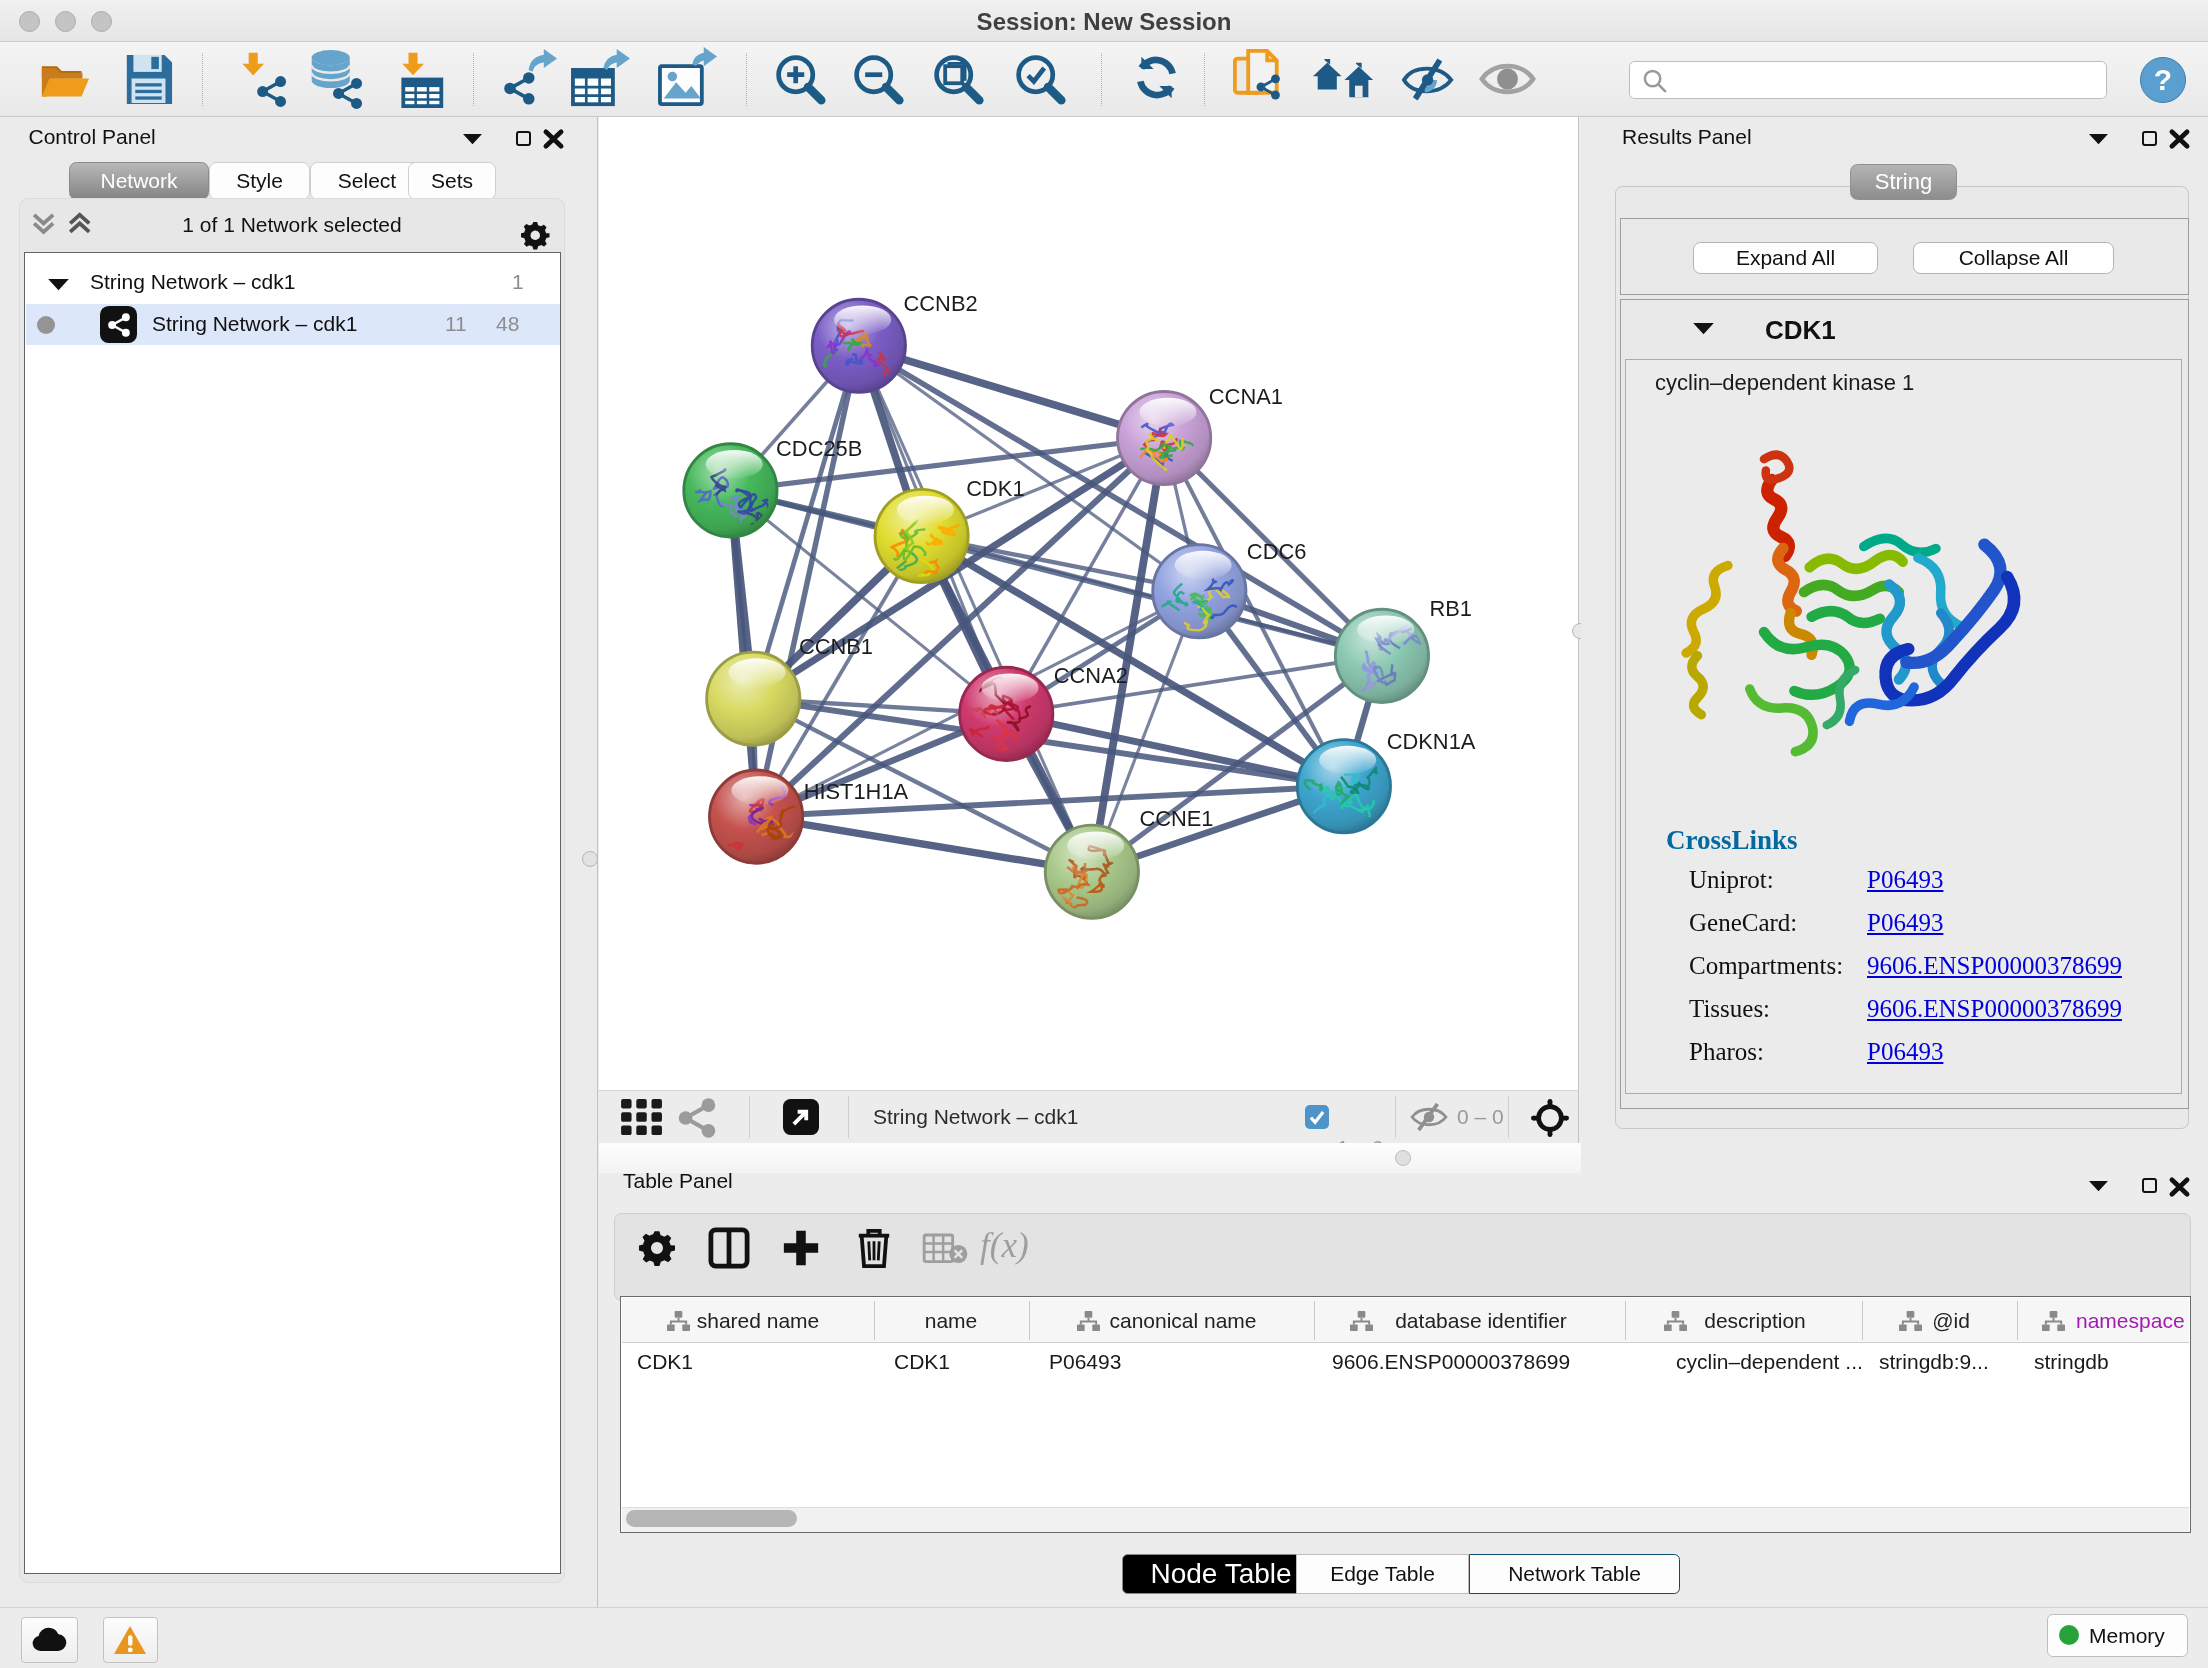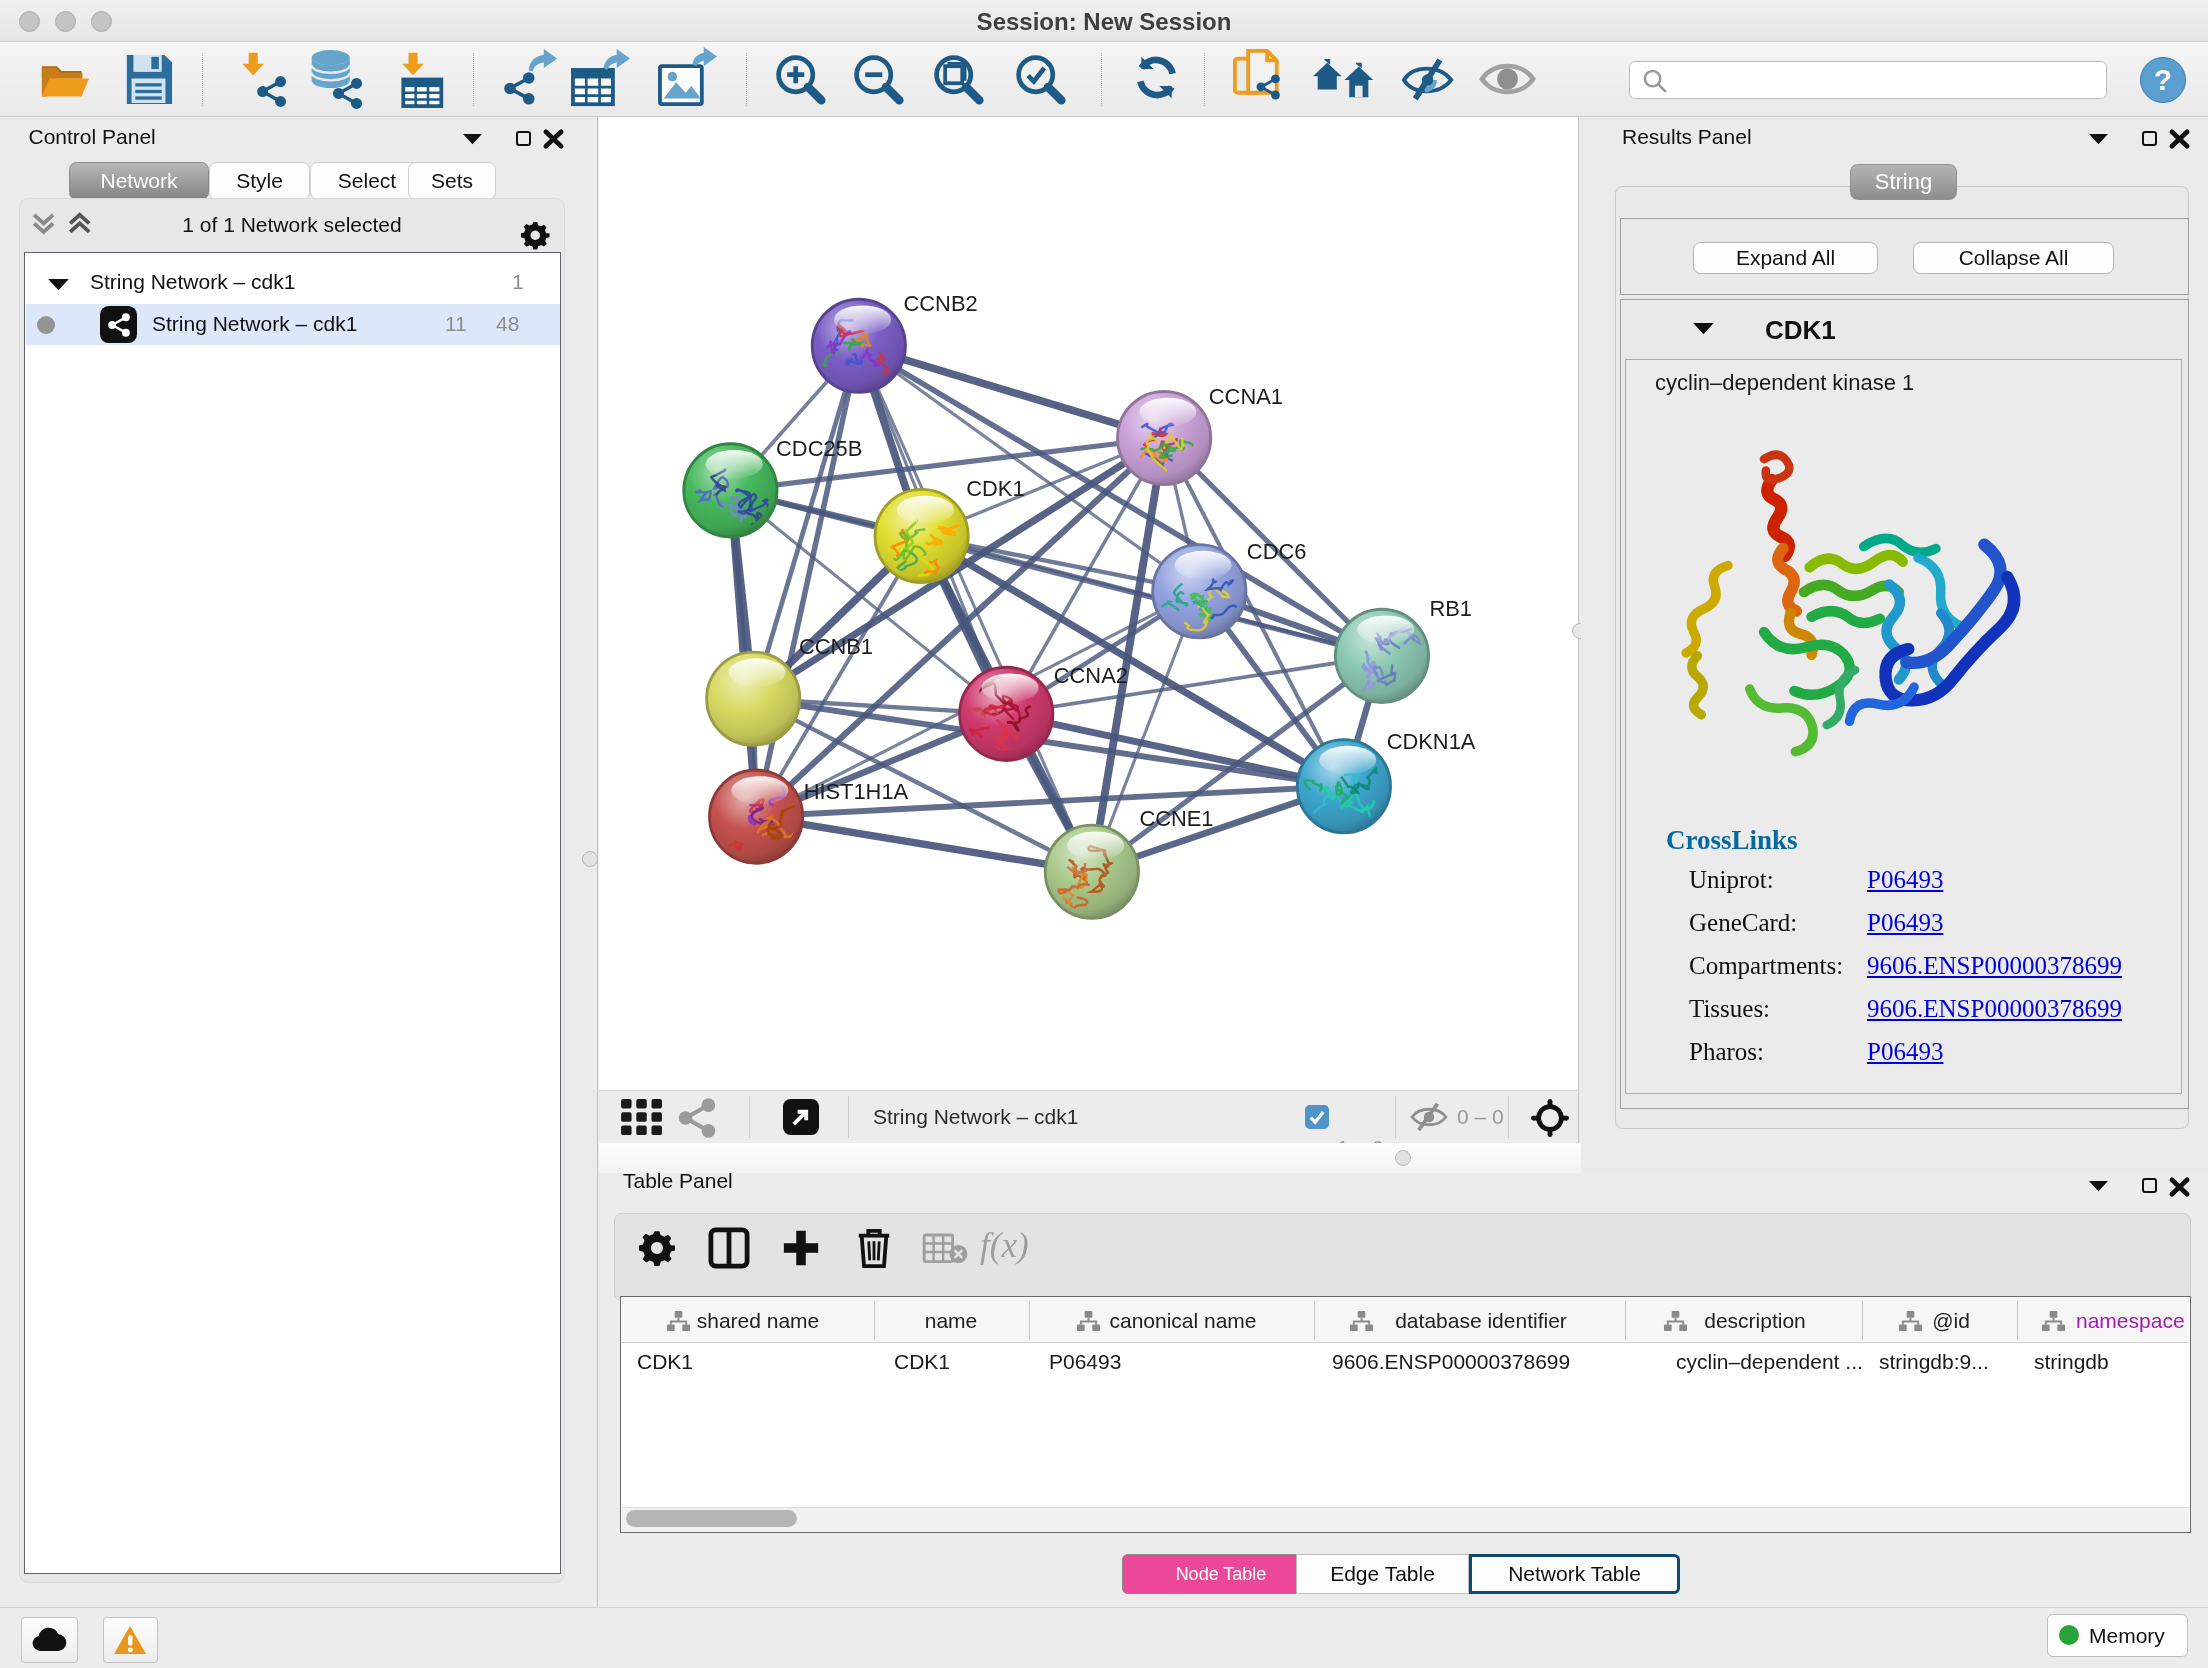--- a/index.html
+++ b/index.html
@@ -717,23 +717,23 @@
   </svg>
 <div class="t" style="left:637px;top:1350px;font-size:21px;color:#1a1a1a">CDK1</div>
 <div class="t" style="left:894px;top:1350px;font-size:21px;color:#1a1a1a">CDK1</div>
 <div class="t" style="left:1049px;top:1350px;font-size:21px;color:#1a1a1a">P06493</div>
 <div class="t" style="left:1332px;top:1350px;font-size:21px;color:#1a1a1a">9606.ENSP00000378699</div>
 <div class="t" style="left:1676px;top:1350px;font-size:21px;color:#1a1a1a">cyclin–dependent ...</div>
 <div class="t" style="left:1879px;top:1350px;font-size:21px;color:#1a1a1a">stringdb:9...</div>
 <div class="t" style="left:2034px;top:1350px;font-size:21px;color:#1a1a1a">stringdb</div>
 <div class="abs" style="left:622px;top:1507px;width:1567px;height:25px;background:#f1f1f1;border-top:1px solid #ddd"></div>
 <div class="abs" style="left:626px;top:1510px;width:171px;height:17px;background:#b5b5b5;border-radius:8.6px"></div>
-<div class="abs" style="left:1122px;top:1554px;width:198px;height:40px;background:#ec4899;border:1px solid #8a8a8a;border-radius:5.7px 0 0 5.7px;color:#fff;font-size:18px;display:flex;align-items:center;justify-content:center">Node Table</div>
+<div class="abs" style="left:1122px;top:1554px;width:198px;height:40px;background:#000000;border:1px solid #8a8a8a;border-radius:5.7px 0 0 5.7px;color:#fff;font-size:28px;display:flex;align-items:center;justify-content:center">Node Table</div>
 <div class="abs" style="left:1296px;top:1554px;width:173px;height:40px;background:#fdfdfd;border:1px solid #bdbdbd;color:#111;font-size:21px;display:flex;align-items:center;justify-content:center">Edge Table</div>
-<div class="abs" style="left:1469px;top:1554px;width:211px;height:40px;background:#fdfdfd;border:3px solid #0c4a6e;border-radius:0 5.7px 5.7px 0;color:#111;font-size:21px;display:flex;align-items:center;justify-content:center">Network Table</div>
+<div class="abs" style="left:1469px;top:1554px;width:211px;height:40px;background:#fdfdfd;border:1px solid #0c4a6e;border-radius:0 5.7px 5.7px 0;color:#111;font-size:21px;display:flex;align-items:center;justify-content:center">Network Table</div>
 
 <div class="abs" style="left:0;top:1607px;width:2208px;height:61px;background:#ececec;border-top:1px solid #d2d2d2"></div>
 <div class="abs" style="left:21px;top:1617px;width:57px;height:46px;background:linear-gradient(#fdfdfd,#ededed);border:1px solid #c2c2c2;border-radius:3.8px"></div>
 <svg style="left:31px;top:1628px" width="36" height="25" viewBox="0 0 38 26">
 <path d="M10 24 a8 8 0 0 1 -2 -15.8 A11 11 0 0 1 29 6.5 a7.5 7.5 0 0 1 -1 17.5 z" fill="#111"></path>
   </svg>
 <div class="abs" style="left:103px;top:1617px;width:55px;height:46px;background:linear-gradient(#fdfdfd,#ededed);border:1px solid #c2c2c2;border-radius:3.8px"></div>
 <svg style="left:112px;top:1624px" width="36" height="32" viewBox="0 0 38 34">
 <path d="M19 2 L36 32 H2 z" fill="#e8961e"></path>
 <rect x="17" y="12" width="4.6" height="11" rx="2" fill="#fff"></rect>

